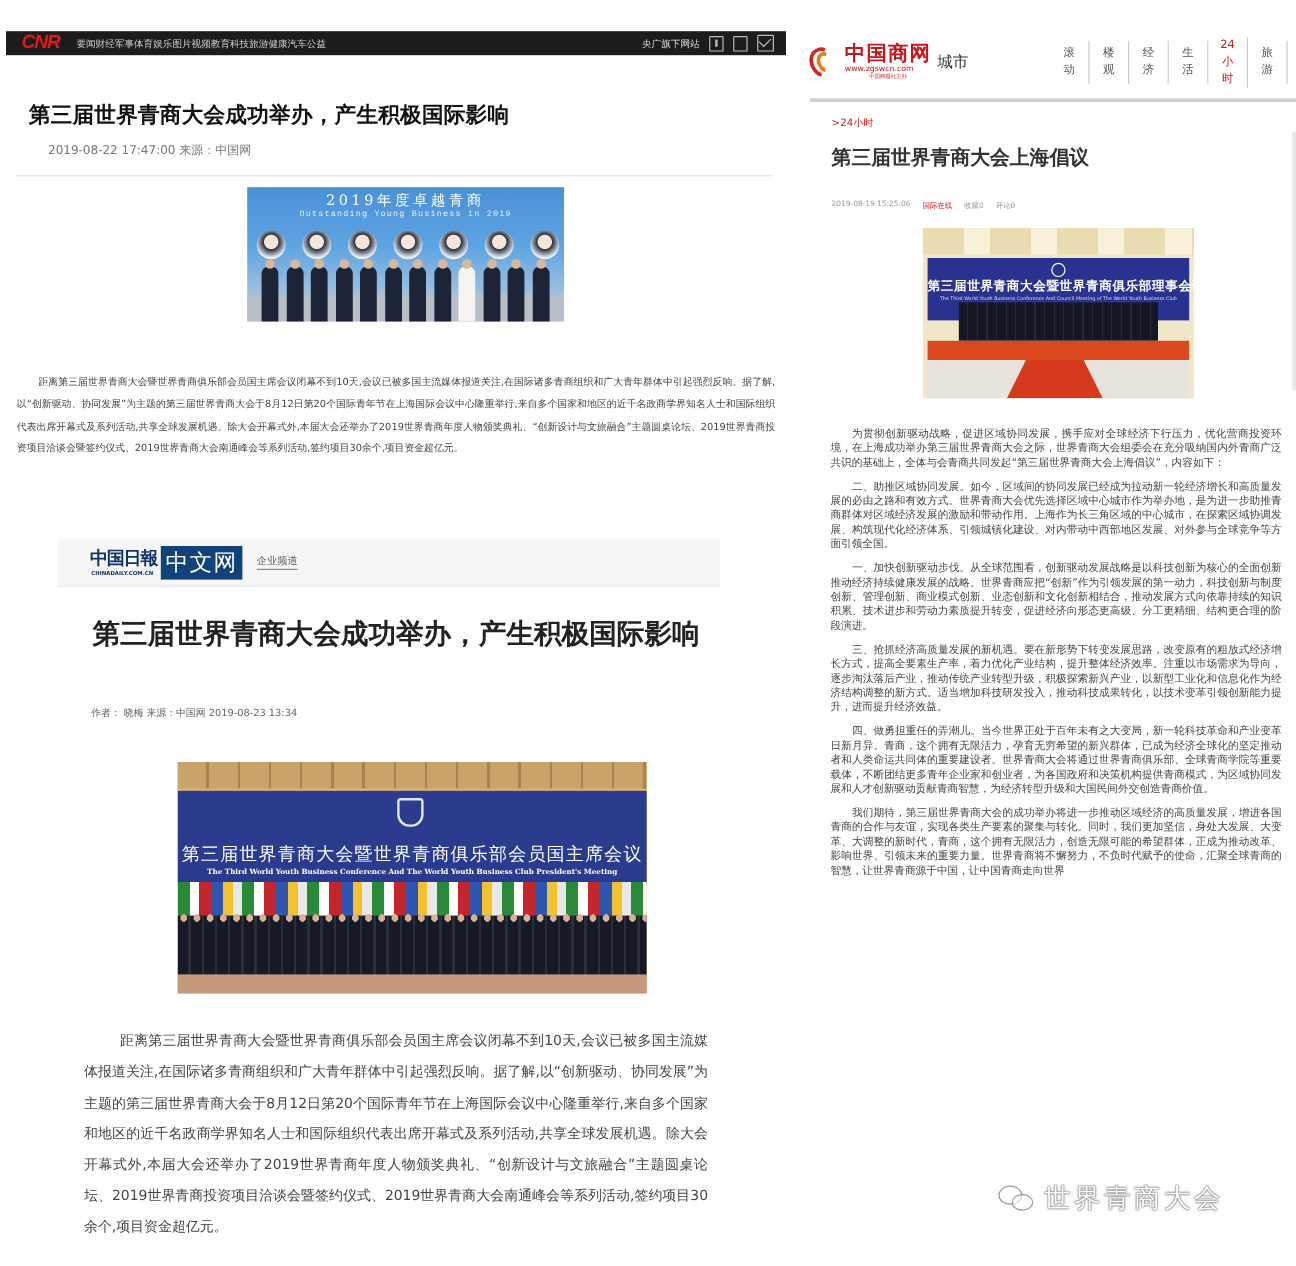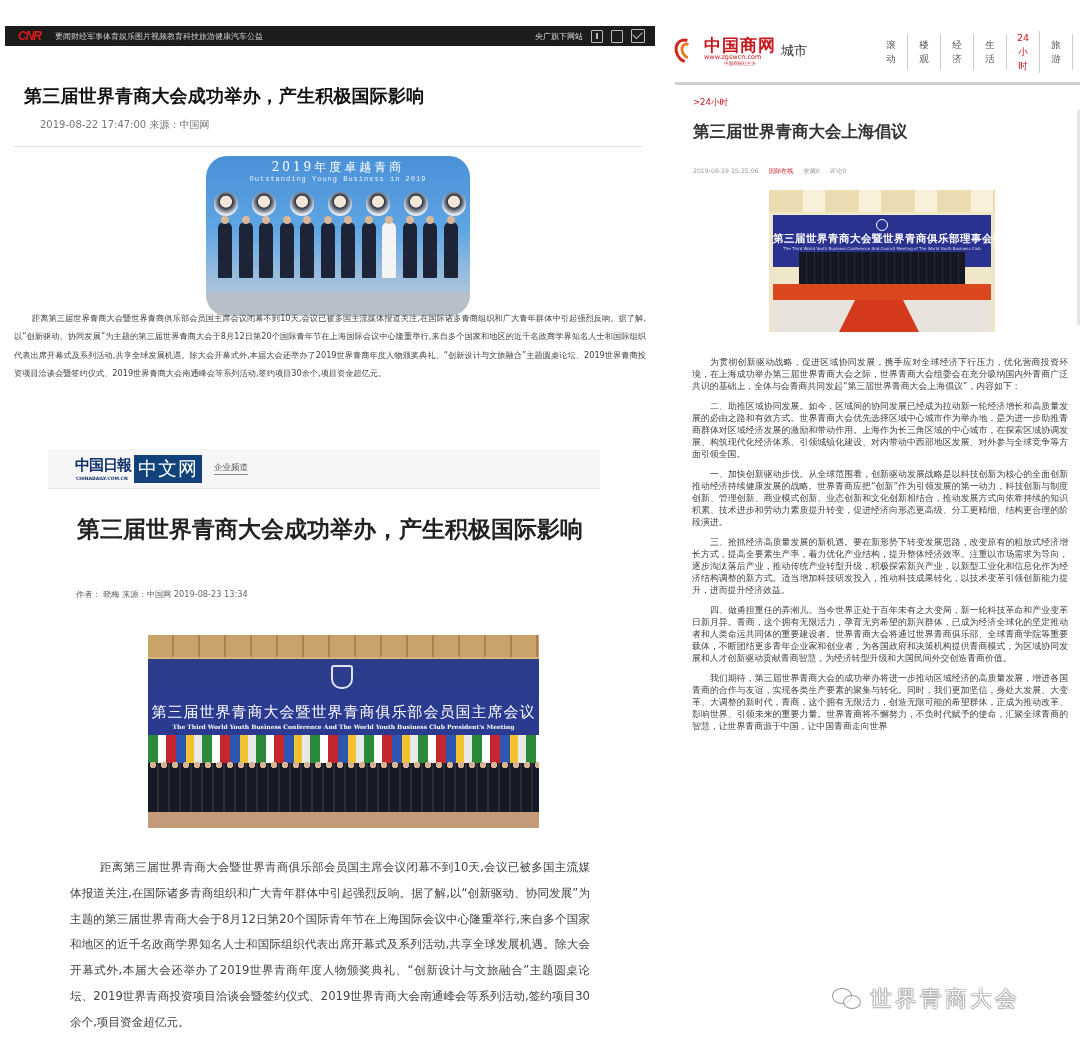--- a/index.html
+++ b/index.html
@@ -2,33 +2,33 @@
 <html><head>
 <meta charset="utf-8">
 <style>
   * { box-sizing: border-box; margin: 0; padding: 0; }
   html, body { width: 1080px; height: 1055px; background: #ffffff; overflow: hidden; }
   body { font-family: "DejaVu Sans", "Liberation Sans", sans-serif; color: #333; position: relative; }
 
   
   .cnr { position: absolute; left: 0; top: 0; width: 660px; height: 420px; background: #fff; }
   .cnr-nav { position: absolute; left: 5px; top: 26px; width: 650px; height: 20px; background: #1c1c1c; display: flex; align-items: center; }
-  .cnr-logo { color: #e01a1a; font-family: "Liberation Sans", sans-serif; font-weight: bold; font-size: 12px; letter-spacing: -1px; margin-left: 13px; margin-right: 14px; font-style: italic; }
+  .cnr-logo { color: #e01a1a; font-family: "Liberation Sans", sans-serif; font-weight: bold; font-size: 16px; letter-spacing: -1px; margin-left: 13px; margin-right: 14px; font-style: italic; }
   .cnr-menu { display: flex; }
   .cnr-menu span { color: #cfcfcf; font-size: 8px; cursor: pointer; }
   .cnr-right { margin-left: auto; display: flex; align-items: center; gap: 8px; margin-right: 10px; }
   .cnr-right .site { color: #ddd; font-size: 8px; }
   .cnr-ico { width: 12px; height: 13px; border: 1px solid #bbb; border-radius: 1px; position: relative; }
   .cnr-ico.mail { width: 14px; height: 14px; }
   .cnr-ico.mail::after { content: ""; position: absolute; left: 1px; top: 1px; width: 8px; height: 5px; border-left: 1px solid #bbb; border-bottom: 1px solid #bbb; transform: rotate(-45deg); }
   .cnr-ico.dl::after { content: ""; position: absolute; left: 4px; top: 2px; width: 2px; height: 6px; background: #bbb; }
   .cnr-title { position: absolute; left: 24px; top: 84px; font-size: 18px; font-weight: bold; color: #111; letter-spacing: 0.2px; }
   .cnr-meta { position: absolute; left: 24px; top: 118px; font-size: 10px; color: #777; margin-left: 16px; }
   .cnr-hr { position: absolute; left: 13px; top: 146px; width: 630px; height: 1px; background: #e4e4e4; }
-  .cnr-photo { position: absolute; left: 206px; top: 156px; width: 264px; height: 160px; background: linear-gradient(180deg, #4a90d6 0%, #5ea5e4 45%, #8fb9de 70%, #c9ced6 100%); overflow: hidden; border-radius: 21px; }
+  .cnr-photo { position: absolute; left: 206px; top: 156px; width: 264px; height: 112px; background: linear-gradient(180deg, #4a90d6 0%, #5ea5e4 45%, #8fb9de 70%, #c9ced6 100%); overflow: hidden; }
   .cnr-photo .ph-t1 { position: absolute; top: 3px; width: 100%; text-align: center; color: #fff; font-size: 12px; letter-spacing: 3px; font-family: "DejaVu Serif", serif; }
   .cnr-photo .ph-t2 { position: absolute; top: 19px; width: 100%; text-align: center; color: #eef; font-size: 7px; font-family: "Liberation Mono", monospace; letter-spacing: 1px; }
   .cnr-photo .circles { position: absolute; top: 36px; left: 8px; right: 4px; display: flex; justify-content: space-between; }
   .cnr-photo .circles i { width: 24px; height: 24px; border-radius: 50%; background: radial-gradient(circle at 50% 40%, #f3e6d8 30%, #2a3342 34%, #e8eef6 70%); display: block; }
   .cnr-photo .people { position: absolute; top: 64px; left: 12px; right: 12px; height: 58px; display: flex; justify-content: space-between; align-items: flex-end; }
   .cnr-photo .people i { width: 14px; height: 56px; background: #1d2437; border-radius: 6px 6px 1px 1px; display: block; position: relative; }
   .cnr-photo .people i::before { content: ""; position: absolute; top: -6px; left: 3px; width: 8px; height: 8px; border-radius: 50%; background: #d8b89a; }
   .cnr-photo .people i.w { background: #f4f4f4; }
   .cnr-photo .stage { position: absolute; bottom: 0; left: 0; right: 0; height: 22px; background: #b9bfc8; }
   .cnr-body { position: absolute; left: 14px; top: 309px; width: 632px; font-size: 8.2px; line-height: 18.4px; color: #444; text-indent: 18px; text-align: justify; }

